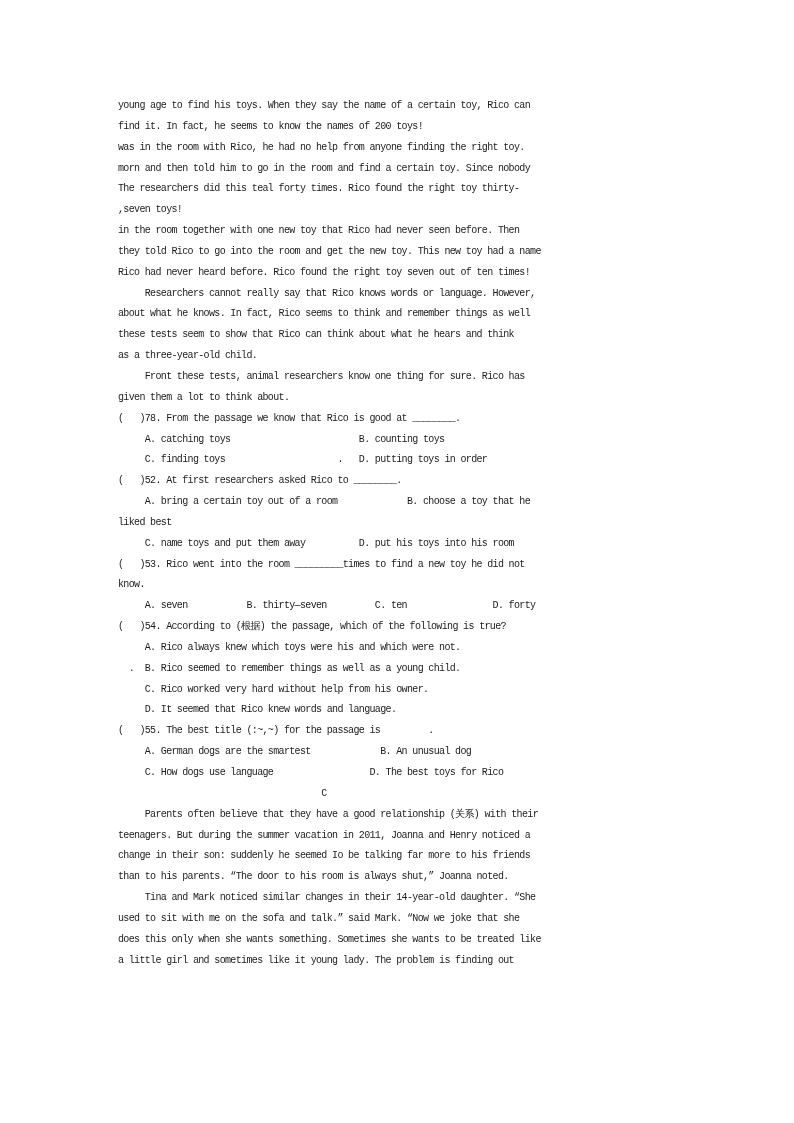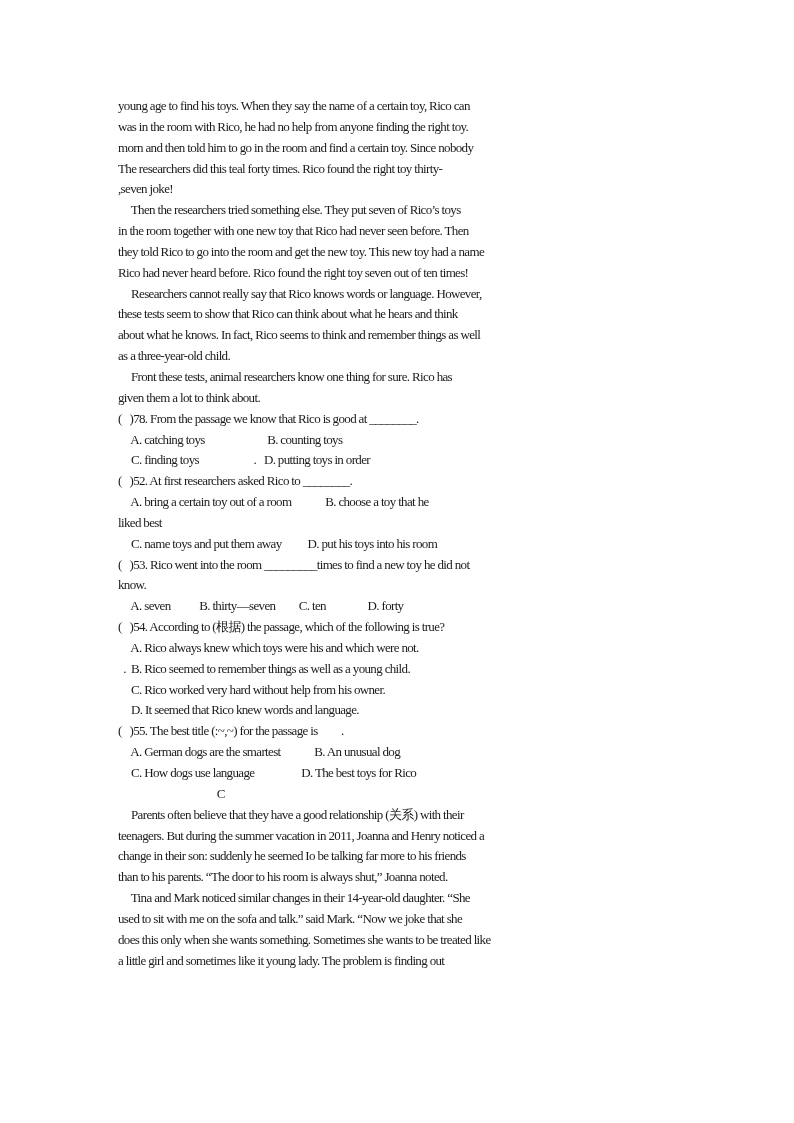--- a/index.html
+++ b/index.html
@@ -14,44 +14,44 @@
   }
   .page {
     box-sizing: border-box;
     width: 794px;
     height: 1123px;
     padding: 96px 20px 0 118px;
     background: #ffffff;
   }
   .line {
     white-space: pre;
-    font-family: Liberation Serif, serif;
-    font-size: 13px;
+    font-family: Liberation Mono, monospace;
+    font-size: 10px;
     letter-spacing: -0.65px;
     line-height: 20.85px;
     height: 20.85px;
     color: #1b1b1b;
   }
 </style>
 </head>
 <body>
 
 <div class="page">
   <div class="line">young age to find his toys. When they say the name of a certain toy, Rico can</div>
+  <div class="line">find it. In fact, he seems to know the names of 200 toys!</div>
   <div class="line">was in the room with Rico, he had no help from anyone finding the right toy.</div>
   <div class="line">morn and then told him to go in the room and find a certain toy. Since nobody</div>
   <div class="line">The researchers did this teal forty times. Rico found the right toy thirty-</div>
-  <div class="line">,seven joke!</div>
-  <div class="line">     Then the researchers tried something else. They put seven of Rico’s toys</div>
+  <div class="line">,seven toys!</div>
   <div class="line">in the room together with one new toy that Rico had never seen before. Then</div>
   <div class="line">they told Rico to go into the room and get the new toy. This new toy had a name</div>
   <div class="line">Rico had never heard before. Rico found the right toy seven out of ten times!</div>
   <div class="line">     Researchers cannot really say that Rico knows words or language. However,</div>
+  <div class="line">about what he knows. In fact, Rico seems to think and remember things as well</div>
   <div class="line">these tests seem to show that Rico can think about what he hears and think</div>
-  <div class="line">about what he knows. In fact, Rico seems to think and remember things as well</div>
   <div class="line">as a three-year-old child.</div>
   <div class="line">     Front these tests, animal researchers know one thing for sure. Rico has</div>
   <div class="line">given them a lot to think about.</div>
   <div class="line">(   )78. From the passage we know that Rico is good at ________.</div>
   <div class="line">     A. catching toys                        B. counting toys</div>
   <div class="line">     C. finding toys                     .   D. putting toys in order</div>
   <div class="line">(   )52. At first researchers asked Rico to ________.</div>
   <div class="line">     A. bring a certain toy out of a room             B. choose a toy that he</div>
   <div class="line">liked best</div>
   <div class="line">     C. name toys and put them away          D. put his toys into his room</div>

